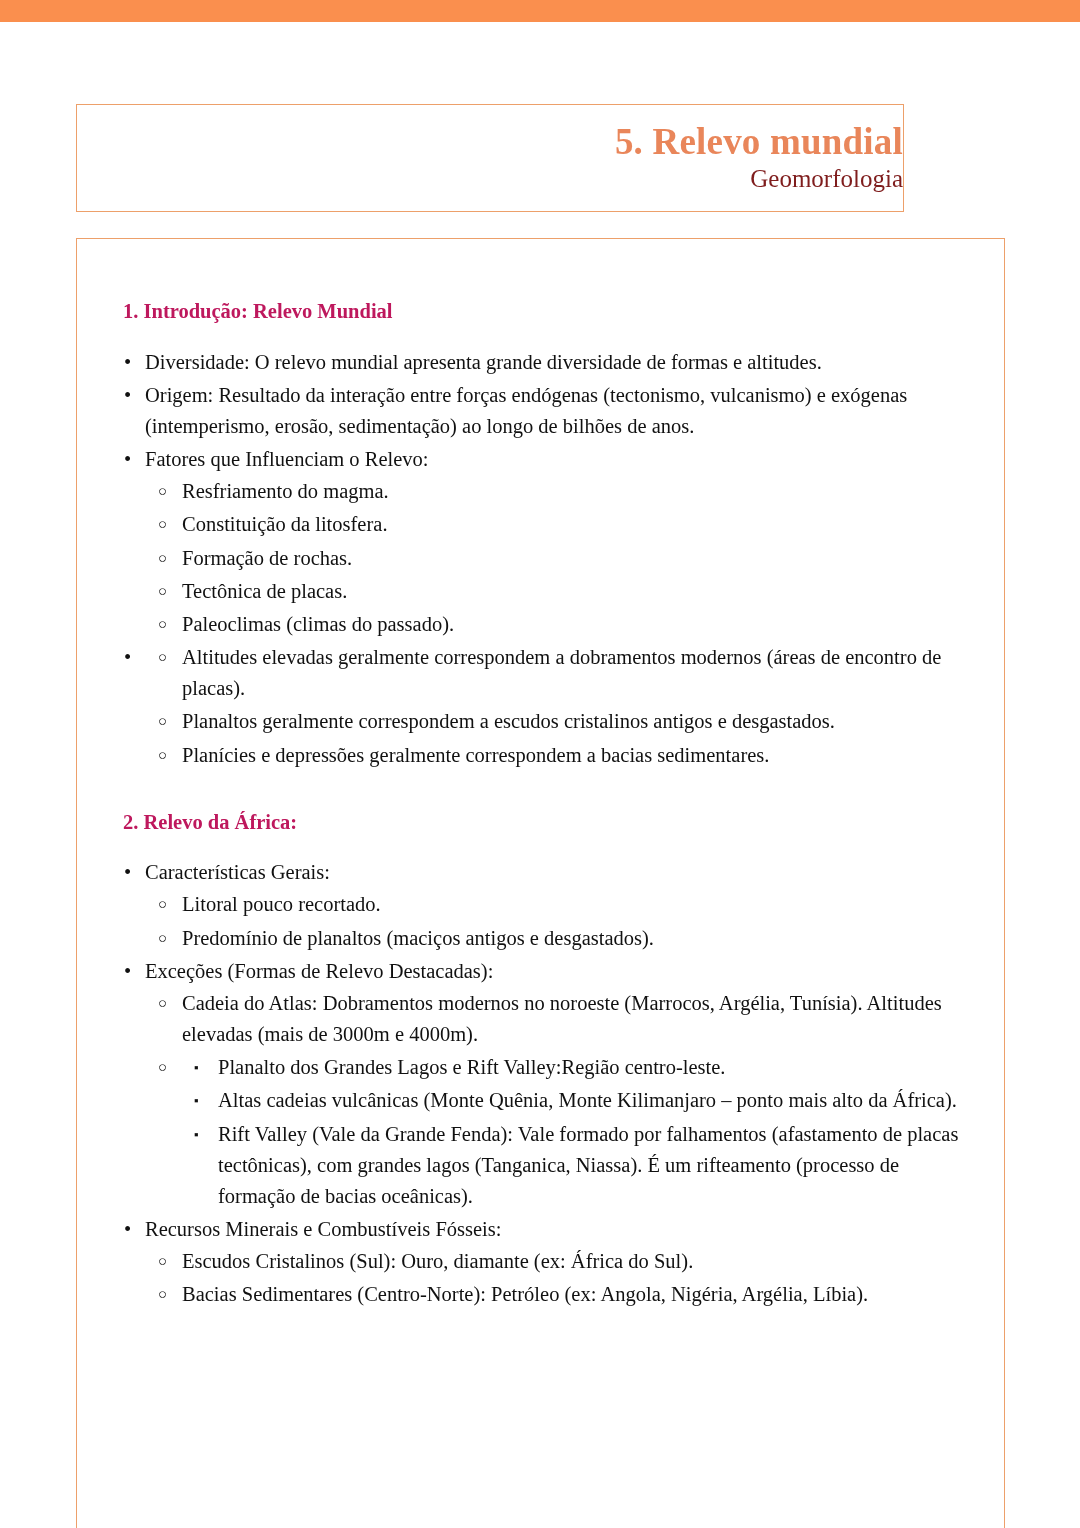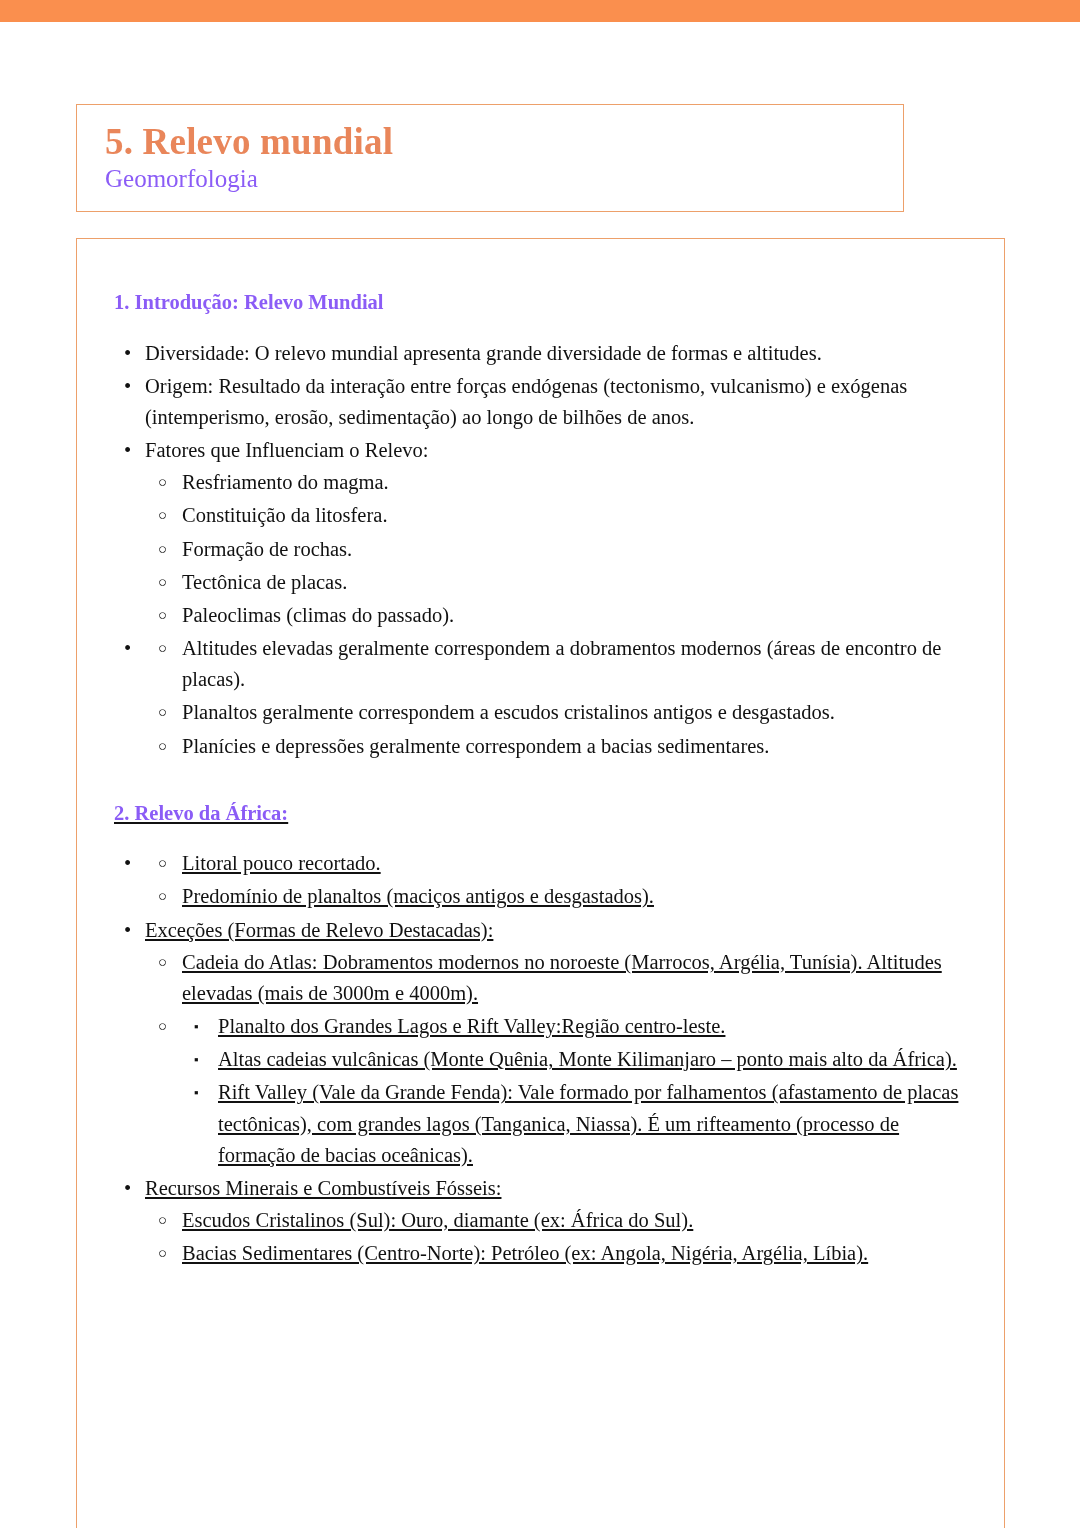--- a/index.html
+++ b/index.html
@@ -40,37 +40,38 @@
   
   .title-card {
     position: absolute;
     left: 76px;
     top: 82px;
     width: 828px;
     height: 108px;
     border: 1.4px solid #eda06a;
     box-sizing: border-box;
     background: #ffffff;
+    text-align: right;
   }
   .title-inner {
     padding: 18px 0 0 28px;
   }
   .doc-title {
     font-size: 37px;
     line-height: 1.05;
     font-weight: 700;
     color: #e9865a;
     letter-spacing: 0.2px;
     margin: 0;
     white-space: nowrap;
   }
   .doc-subtitle {
     font-size: 25px;
     line-height: 1.2;
-    color: #8b5cf6;
+    color: #7f1d1d;
     margin: 2px 0 0 0;
     white-space: nowrap;
   }
 
   
   .content-card {
     position: absolute;
     left: 76px;
     top: 216px;
     width: 929px;
@@ -82,28 +83,27 @@
     overflow: hidden;
   }
   .content-inner {
     padding: 42px 26px 0 29px;
   }
 
   
   .section-heading {
     font-size: 20.5px;
     font-weight: 700;
-    color: #8b5cf6;
-    margin: 8px;
+    color: #be185d;
+    margin: 17px;
     padding: 0;
     line-height: 1.3;
   }
   .section-block + .section-block {
     margin-top: 38px;
-    text-decoration: underline;
   }
   .section-block .list-root {
     margin-top: 22px;
   }
 
   
   ul.list-root,
   ul.list-sub,
   ul.list-subsub {
     list-style: none;
@@ -236,20 +236,21 @@
                 </li>
               </ul>
             </li>
           </ul>
         </div>
         <div class="section-block">
           <div class="section-heading">2. Relevo da África:</div>
           <ul class="list-root">
             <li class="bullet-item level-1">
               <span class="marker">•</span>
+              <span class="item-text">Características Gerais:</span>
               <ul class="list-sub">
                 <li class="bullet-item level-2">
                   <span class="marker">○</span>
                   <span class="item-text">Litoral pouco recortado.</span>
                 </li>
                 <li class="bullet-item level-2">
                   <span class="marker">○</span>
                   <span class="item-text">Predomínio de planaltos (maciços antigos e desgastados).</span>
                 </li>
               </ul>

